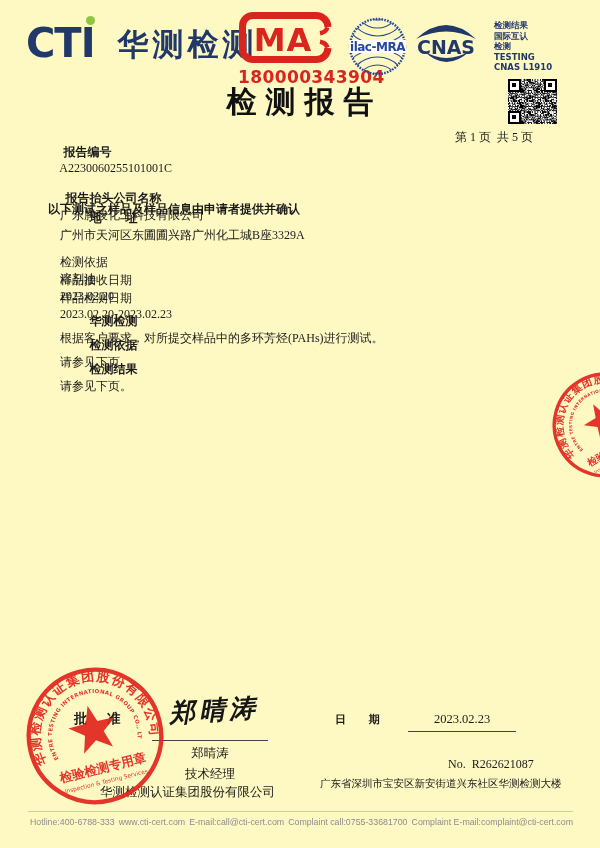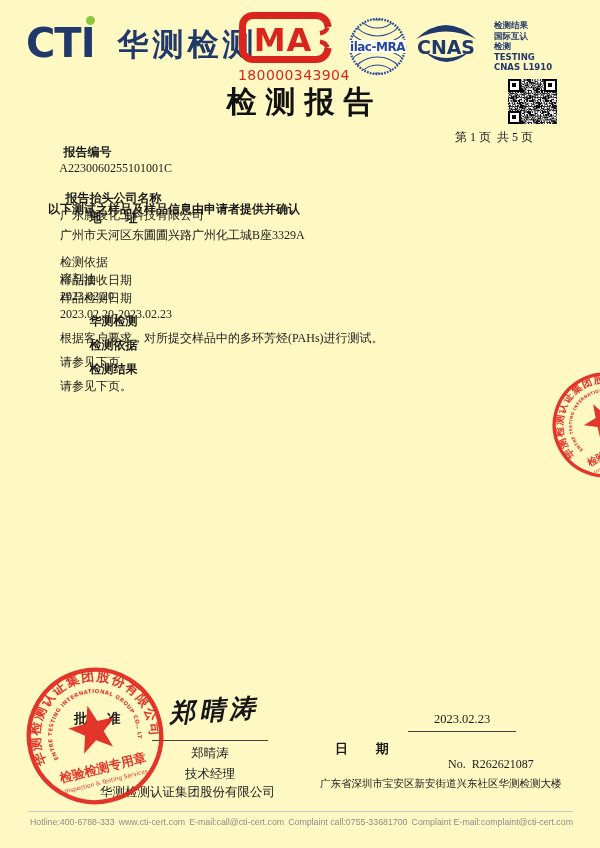--- a/index.html
+++ b/index.html
@@ -10,21 +10,21 @@
   .cti-logo{position:absolute;left:26px;top:22px;display:flex;align-items:flex-end;}
   .cti-latin{position:relative;font-family:"DejaVu Sans",sans-serif;font-weight:bold;
              font-size:40px;line-height:42px;color:#21386b;letter-spacing:-1px;}
   .cti-dot{position:absolute;right:0px;top:-6px;width:9px;height:9px;border-radius:50%;background:#8dc63f;}
   .cti-cn{font-family:"DejaVu Sans",sans-serif;font-weight:bold;font-size:31px;line-height:40px;
           color:#21386b;letter-spacing:4px;margin-left:23px;}
 
   .cma{position:absolute;left:238px;top:12px;width:99px;text-align:center;}
   .cma svg{width:97px;height:54px;display:block;margin:0 auto;}
   .cma-ma{font-family:"DejaVu Sans",sans-serif;font-weight:bold;font-size:32px;fill:#d9251d;letter-spacing:1px;}
-  .cma-number{font-family:"DejaVu Sans",sans-serif;color:#d9251d;font-size:14px;letter-spacing:0.4px;margin-top:1px;}
+  .cma-number{font-family:"DejaVu Sans",sans-serif;color:#d9251d;font-size:17px;letter-spacing:0.4px;margin-top:1px;font-weight:bold;}
 
   .ilac{position:absolute;left:347px;top:16px;width:61px;height:61px;}
   .ilac-t{font-family:"DejaVu Sans",sans-serif;font-weight:bold;font-size:12px;fill:#27489b;letter-spacing:-0.5px;}
   .cnas{position:absolute;left:412px;top:20px;width:68px;height:48px;}
   .cnas-t{font-family:"DejaVu Sans",sans-serif;font-weight:bold;font-size:20px;fill:#21386b;}
 
   .accr{position:absolute;left:494px;top:20px;font-family:"DejaVu Sans",sans-serif;font-weight:bold;
         color:#21386b;font-size:8.5px;line-height:10.6px;white-space:nowrap;}
 
   .qr{position:absolute;left:508px;top:79px;width:49px;height:45px;
@@ -57,21 +57,21 @@
   .st-star{fill:#e2251e;}
 
   
   .approve{position:absolute;left:74px;top:710px;font-size:13.5px;letter-spacing:8px;z-index:1;}
   .signature{position:absolute;left:158px;top:693px;width:112px;text-align:center;font-size:26px;
              font-style:italic;font-weight:bold;letter-spacing:4px;transform:rotate(-4deg);color:#161616;}
   .sig-line{position:absolute;left:152px;top:740px;width:116px;border-top:1px solid #444;}
   .signer-name{position:absolute;left:158px;top:745px;width:104px;text-align:center;font-size:12.5px;}
   .signer-title{position:absolute;left:158px;top:766px;width:104px;text-align:center;font-size:12.5px;}
   .sign-company{position:absolute;left:100px;top:784px;font-size:12.5px;z-index:1;}
-  .date-label{position:absolute;left:335px;top:740px;font-size:13px;letter-spacing:10px;white-space:pre;font-family:Liberation Mono, monospace;}
+  .date-label{position:absolute;left:335px;top:712px;font-size:11px;letter-spacing:10px;white-space:pre;}
   .date-value{position:absolute;left:408px;top:712px;width:108px;text-align:center;font-size:12.5px;}
   .date-line{position:absolute;left:408px;top:731px;width:108px;border-top:1px solid #444;}
   .cert-no{position:absolute;left:448px;top:757px;font-size:12px;white-space:pre;}
   .lab-address{position:absolute;left:320px;top:777px;font-size:10.5px;}
 
   
   .footer-line{position:absolute;left:28px;top:811px;width:545px;border-top:1px solid #c9c9c9;}
   .footer{position:absolute;left:30px;top:817px;width:543px;display:flex;justify-content:space-between;
           font-family:"Liberation Sans","DejaVu Sans",sans-serif;font-size:8.8px;color:#8d8d8d;white-space:nowrap;}
 </style>

